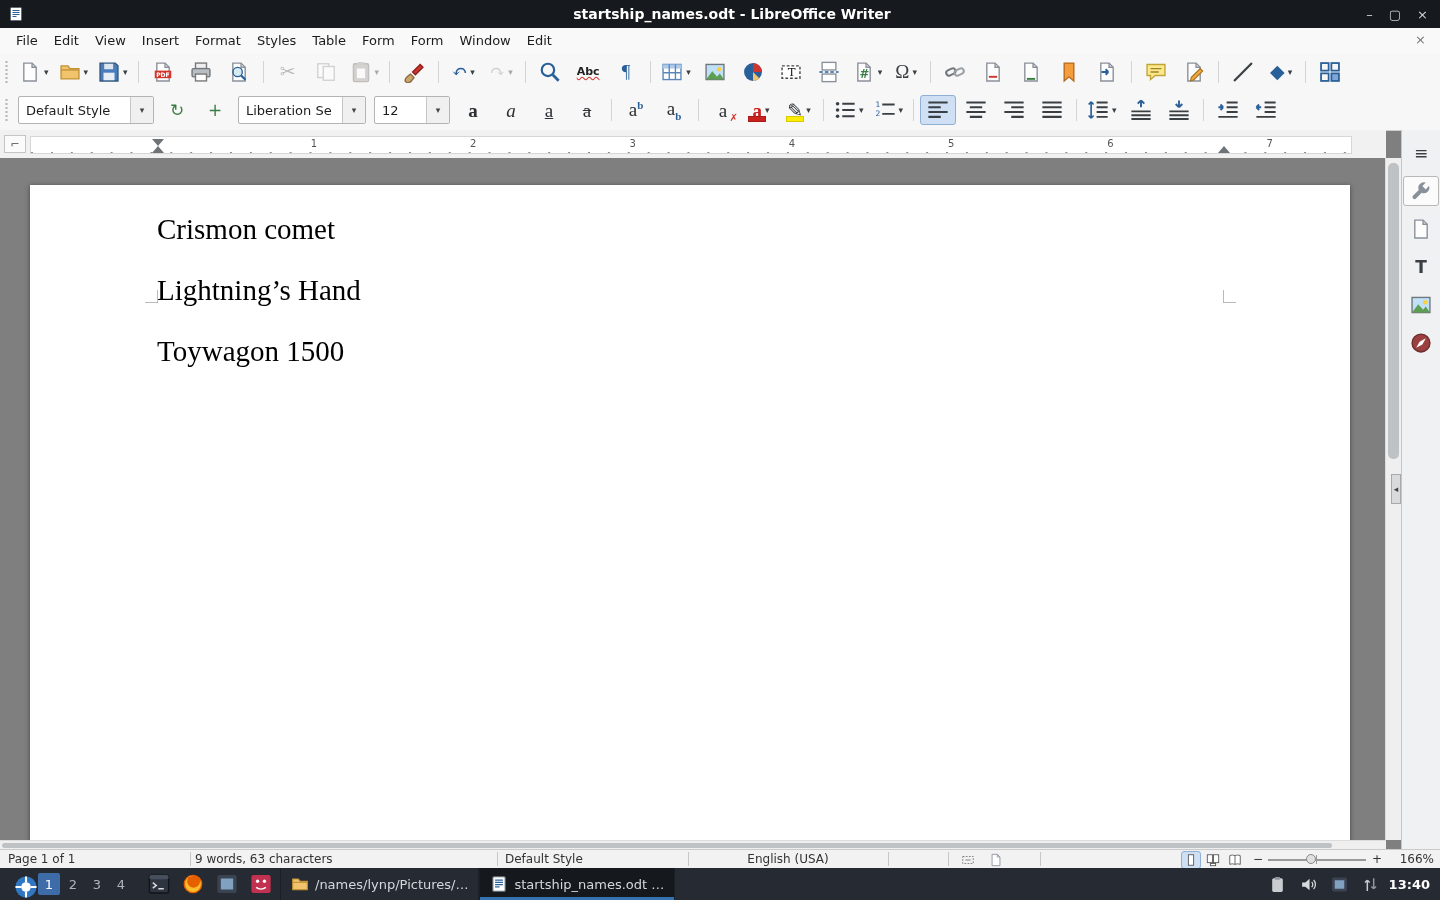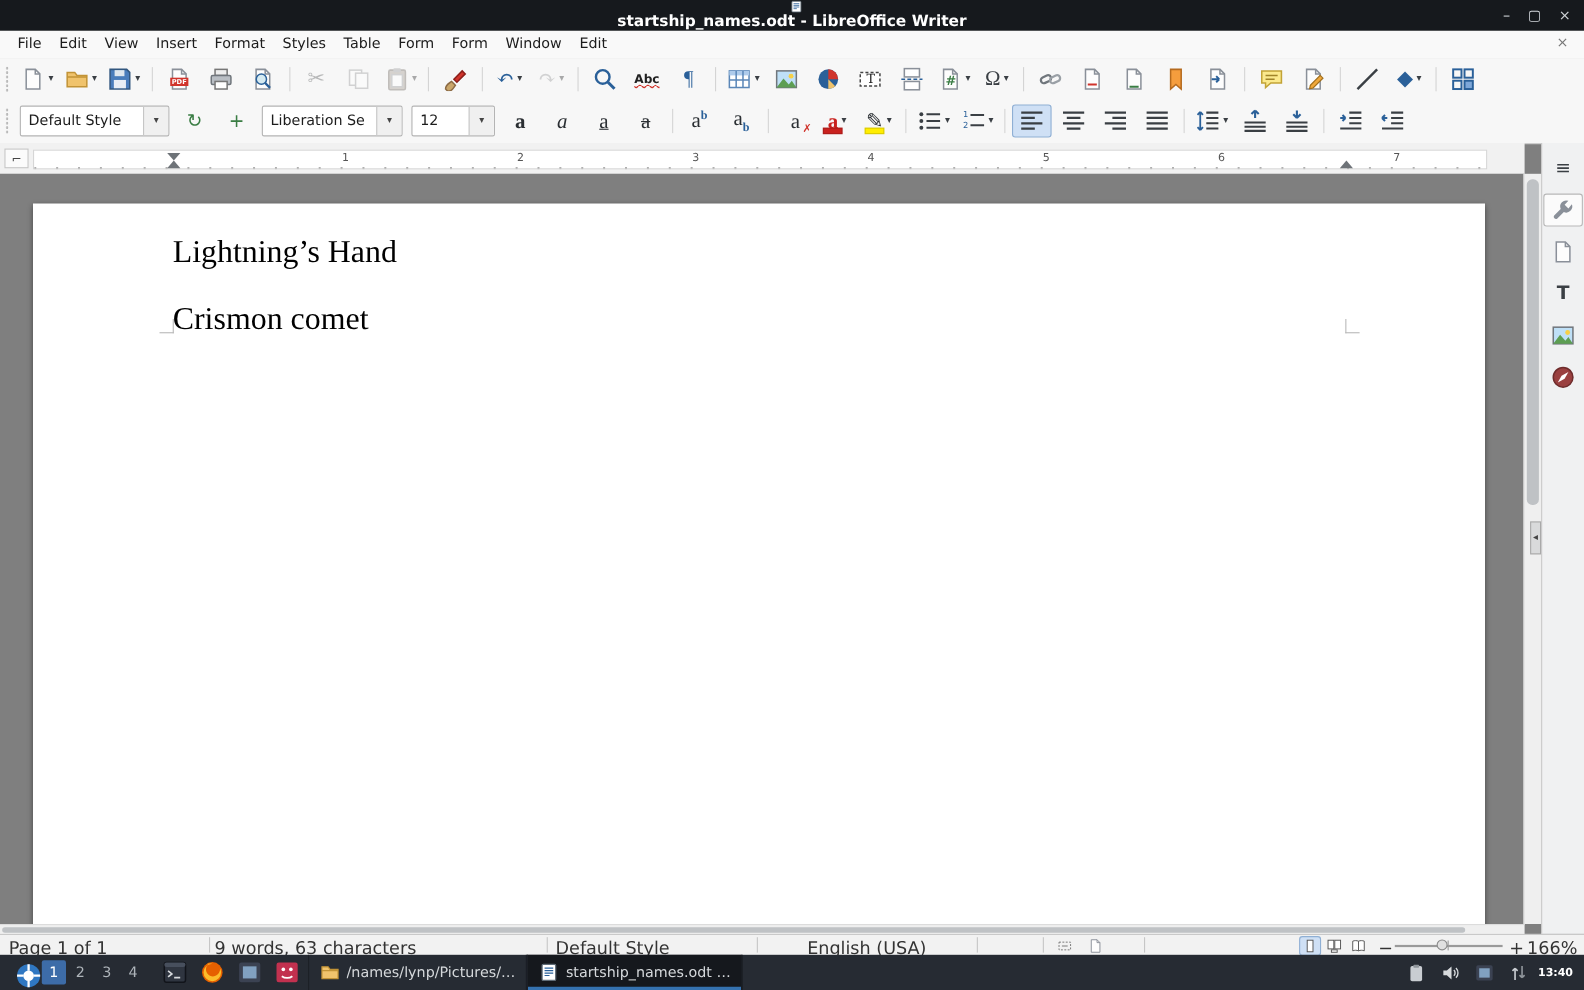--- a/index.html
+++ b/index.html
@@ -1,20 +1,20 @@
 <!DOCTYPE html>
 <html><head>
 <meta charset="utf-8">
 <style>
   html,body{margin:0;padding:0;background:#444;}
   .screen{position:relative;width:1440px;height:900px;overflow:hidden;background:#7f7f7f;
           font-family:"DejaVu Sans","Liberation Sans",sans-serif;-webkit-user-select:none;}
   .ico{display:block}
   
-  .titlebar{position:absolute;top:0;left:0;right:0;height:28px;background:#16191d;display:flex;align-items:center;flex-direction:column;}
+  .titlebar{position:absolute;top:0;left:0;right:0;height:28px;background:#16191d;display:flex;align-items:center;}
   .win-ico{width:16px;height:16px;margin-left:8px}
   .title{flex:1;text-align:center;font-weight:bold;font-size:14px;color:#fff}
   .winctl{position:absolute;right:12px;top:0;height:28px;display:flex;gap:16px;align-items:center;color:#cfd3d7;font-size:13px}
   .winctl span{cursor:default}
   
   .menubar{position:absolute;top:28px;left:0;right:0;height:25px;background:#f9f9f9;border-bottom:1px solid #e3e3e3;
            display:flex;align-items:center;padding-left:8px;font-size:13px;color:#1c1c1c}
   .menu-item{padding:4px 8px;border-radius:2px}
   .menu-close{position:absolute;right:14px;top:4px;color:#777;font-size:13px}
   
@@ -75,21 +75,21 @@
   .sidebar .glyph{font-family:"DejaVu Sans",sans-serif;font-size:17px;color:#3a3f44}
   
   .vscroll{position:absolute;top:158px;right:39px;width:15px;height:682px;background:#efefef;border-left:1px solid #dcdcdc}
   .vthumb{position:absolute;left:2px;right:2px;top:5px;height:296px;background:#bfc2c5;border-radius:5px}
   .sidebar-arrow{position:absolute;right:39px;top:474px;width:10px;height:30px;background:#d9dadb;border:1px solid #a9a9a9;
                  display:flex;align-items:center;justify-content:center;font-size:9px;color:#444;box-sizing:border-box}
   .hscroll{position:absolute;left:0;top:840px;width:1386px;height:9px;background:#efefef;border-top:1px solid #dcdcdc}
   .hthumb{position:absolute;top:2px;height:5px;left:2px;width:1330px;background:#bfc2c5;border-radius:3px}
   
   .statusbar{position:absolute;top:849px;left:0;right:0;height:19px;background:#f2f2f2;border-top:1px solid #c9c9c9;
-             font-size:16px;color:#333}
+             font-size:12px;color:#333}
   .statusbar span.sbt{position:absolute;top:2px;white-space:nowrap}
   .sb-div{position:absolute;top:2px;width:1px;height:14px;background:#c6c6c6}
   .sbicons{position:absolute;top:1px;display:flex;gap:8px}
   .sbicons .tbtn{height:16px;min-width:18px;padding:0;margin:0}
   .sbicons .ico{width:14px;height:14px}
   .zoom-track{position:absolute;left:1268px;top:9px;width:98px;height:2px;background:#9a9a9a}
   .zoom-notch{position:absolute;left:1316px;top:5px;width:1px;height:9px;background:#9a9a9a}
   .zoom-handle{position:absolute;left:1306px;top:4px;width:10px;height:10px;background:#e0e0e0;border:1px solid #8a8a8a;border-radius:5px;box-sizing:border-box}
   .zoom-minus{position:absolute;left:1253px;top:2px}
   .zoom-plus{position:absolute;left:1372px;top:2px}
@@ -106,21 +106,21 @@
   .launchers .ico{width:22px;height:22px}
   .taskwins{display:flex;align-items:stretch;height:100%}
   .taskwin{display:flex;align-items:center;gap:6px;padding:0 10px;max-width:195px;font-size:13px;color:#d5d8db;
            border-left:1px solid #1c2026;border-right:1px solid #1c2026}
   .taskwin .ico{width:18px;height:18px;flex:none}
   .taskwin.active{background:#15181d;box-shadow:inset 0 -3px 0 #3572b0}
   .tlabel{white-space:nowrap;overflow:hidden;max-width:155px}
   .tray{margin-left:auto;display:flex;align-items:center;gap:11px;padding-right:6px}
   .tray .tbtn{min-width:18px;height:22px;padding:0;margin:0}
   .tray .ico{width:17px;height:17px}
-  .clock{font-size:10px;font-weight:bold;color:#fff;margin:0 10px 0 2px}
+  .clock{font-size:13px;font-weight:bold;color:#fff;margin:0 10px 0 2px}
 </style>
 </head>
 <body>
 
 <svg width="0" height="0" style="position:absolute" aria-hidden="true">
   <defs>
     <symbol id="s-page" viewBox="0 0 16 16">
         <path d="M3.5 1.5h6l3 3v10h-9z" fill="#fdfdfd" stroke="#8a9099"></path>
         <path d="M9.5 1.5v3h3" fill="none" stroke="#8a9099"></path>
       </symbol>
@@ -701,22 +701,23 @@
         <span class="rnum" style="left: 920.2px;">5</span>
         <span class="rnum" style="left: 1079.5px;">6</span>
         <span class="rnum" style="left: 1238.8px;">7</span>
       </div>
   </div>
 
   <div class="docarea">
     <div class="page">
       <span class="crop crop-left"></span>
       <span class="crop crop-right"></span>
+      <div class="doc-par">Crismon comet</div>
       <div class="doc-par">Lightning’s Hand</div>
-      <div class="doc-par">Crismon comet</div>
+      <div class="doc-par">Toywagon 1500</div>
     </div>
   </div>
 
   <div class="sidebar">
       <div class="tbtn">
         <span class="glyph">≡</span>
       </div>
       <div class="tbtn framed">
         <svg class="ico" viewBox="0 0 16 16">
           <use href="#s-wrench"></use>

